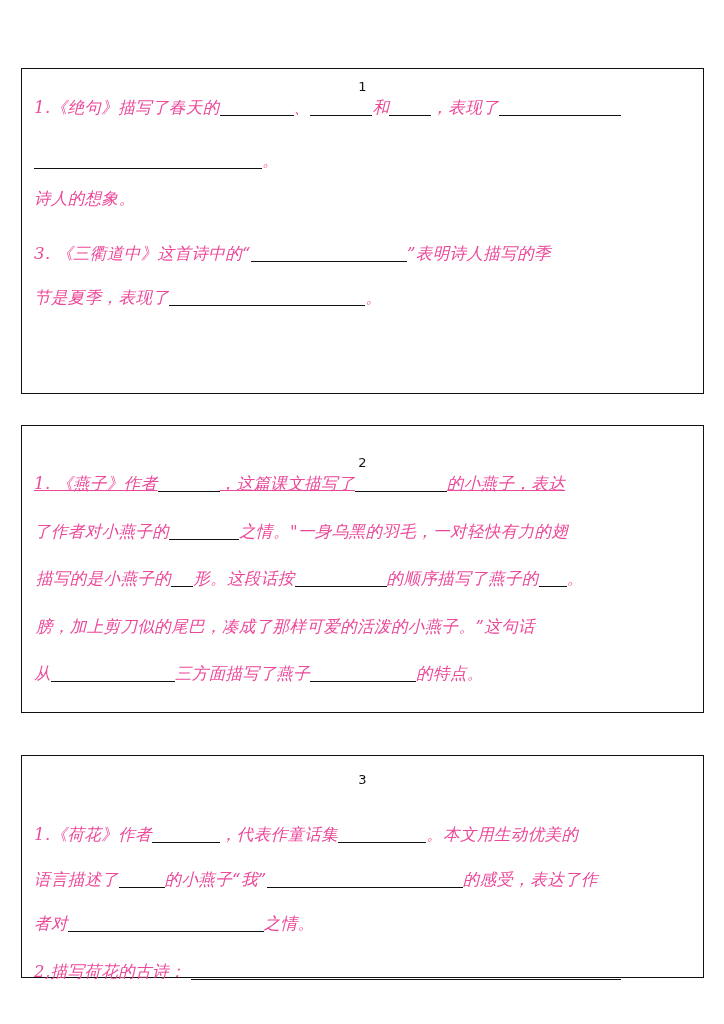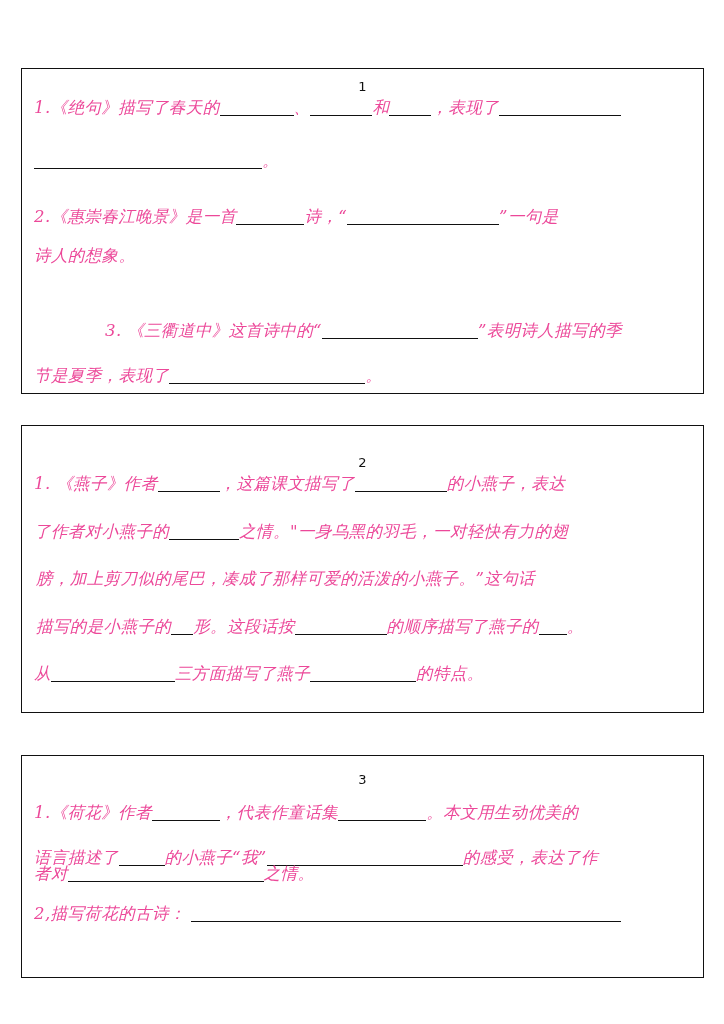--- a/index.html
+++ b/index.html
@@ -76,60 +76,59 @@
     vertical-align: -3px;
     height: 13px;
   }
 
   
   #box-1 .line { margin-top: 0; }
   #box-1 .l1 { margin-top: 6px; }
   #box-1 .l2 { margin-top: 36px; }
   #box-1 .l3 { margin-top: 40px; }
   #box-1 .l4 { margin-top: 22px; }
-  #box-1 .l5 { margin-top: 59px; text-align: center; }
+  #box-1 .l5 { margin-top: 38px; }
   #box-1 .l6 { margin-top: 28px; }
 
-  #box-2 .l1 { margin-top: 6px; }
+  #box-2 .l1 { margin-top: 6px; text-decoration: underline; }
   #box-2 .l2 { margin-top: 31px; }
   #box-2 .l3 { margin-top: 31px; }
   #box-2 .l4 { margin-top: 31px; }
   #box-2 .l5 { margin-top: 31px; font-style: italic; }
 
-  #box-3 .l1 { margin-top: 18px; }
+  #box-3 .l1 { margin-top: 40px; }
   #box-3 .l2 { margin-top: 28px; }
-  #box-3 .l3 { }
-  #box-3 .l4 { margin-top: 23px; }
+  #box-3 .l3 { margin-top: 28px; }
+  #box-3 .l4 { margin-top: 31px; }
 
   .indent-1 { padding-left: 2px; }
 </style>
 </head>
 <body>
 
 <div class="page">
 
   <div class="box" id="box-1">
     <div class="box-number">1</div>
     <div class="qbody">
       <span class="line cn l1"><span>1.《绝句》描写了春天的</span><span class="blank" style="width: 74px;"></span><span>、</span><span class="blank" style="width: 62px;"></span><span>和</span><span class="blank" style="width: 42px;"></span><span>，表现了</span><span class="blank" style="width: 122px;"></span></span>
       <span class="line cn l2"><span class="blank" style="width: 228px;"></span><span>。</span></span>
-      <span class="line cn l3"><span>2.《惠崇春江晚景》是一首</span><span class="blank" style="width: 68px;"></span><span>诗，“</span><span class="blank" style="width: 152px;"></span><span>”一句是</span></span>
       <span class="line cn l4"><span>诗人的想象。</span></span>
       <span class="line cn l5"><span>3. 《三衢道中》这首诗中的“</span><span class="blank" style="width: 156px;"></span><span>”表明诗人描写的季</span></span>
       <span class="line cn l6"><span>节是夏季，表现了</span><span class="blank" style="width: 196px;"></span><span>。</span></span>
     </div>
   </div>
 
   <div class="box" id="box-2">
     <div class="box-number">2</div>
     <div class="qbody">
       <span class="line cn l1"><span>1. 《燕子》作者</span><span class="blank" style="width: 62px;"></span><span>，这篇课文描写了</span><span class="blank" style="width: 92px;"></span><span>的小燕子，表达</span></span>
       <span class="line cn l2"><span>了作者对小燕子的</span><span class="blank" style="width: 70px;"></span><span>之情。"一身乌黑的羽毛，一对轻快有力的翅</span></span>
+      <span class="line cn l4 indent-1"><span>描写的是小燕子的</span><span class="blank" style="width: 22px;"></span><span>形。这段话按</span><span class="blank" style="width: 92px;"></span><span>的顺序描写了燕子的</span><span class="blank" style="width: 28px;"></span><span>。</span></span>
       <span class="line cn l3 indent-1"><span>膀，加上剪刀似的尾巴，凑成了那样可爱的活泼的小燕子。”这句话</span></span>
-      <span class="line cn l4 indent-1"><span>描写的是小燕子的</span><span class="blank" style="width: 22px;"></span><span>形。这段话按</span><span class="blank" style="width: 92px;"></span><span>的顺序描写了燕子的</span><span class="blank" style="width: 28px;"></span><span>。</span></span>
       <span class="line cn l5"><span>从</span><span class="blank" style="width: 124px;"></span><span>三方面描写了燕子</span><span class="blank" style="width: 106px;"></span><span>的特点。</span></span>
     </div>
   </div>
 
   <div class="box" id="box-3">
     <div class="box-number">3</div>
     <div class="qbody">
       <span class="line cn l1"><span>1.《荷花》作者</span><span class="blank" style="width: 68px;"></span><span>，代表作童话集</span><span class="blank" style="width: 88px;"></span><span>。本文用生动优美的</span></span>
       <span class="line cn l2"><span>语言描述了</span><span class="blank" style="width: 46px;"></span><span>的小燕子“我”</span><span class="blank" style="width: 196px;"></span><span>的感受，表达了作</span></span>
       <span class="line cn l3"><span>者对</span><span class="blank" style="width: 196px;"></span><span>之情。</span></span>

